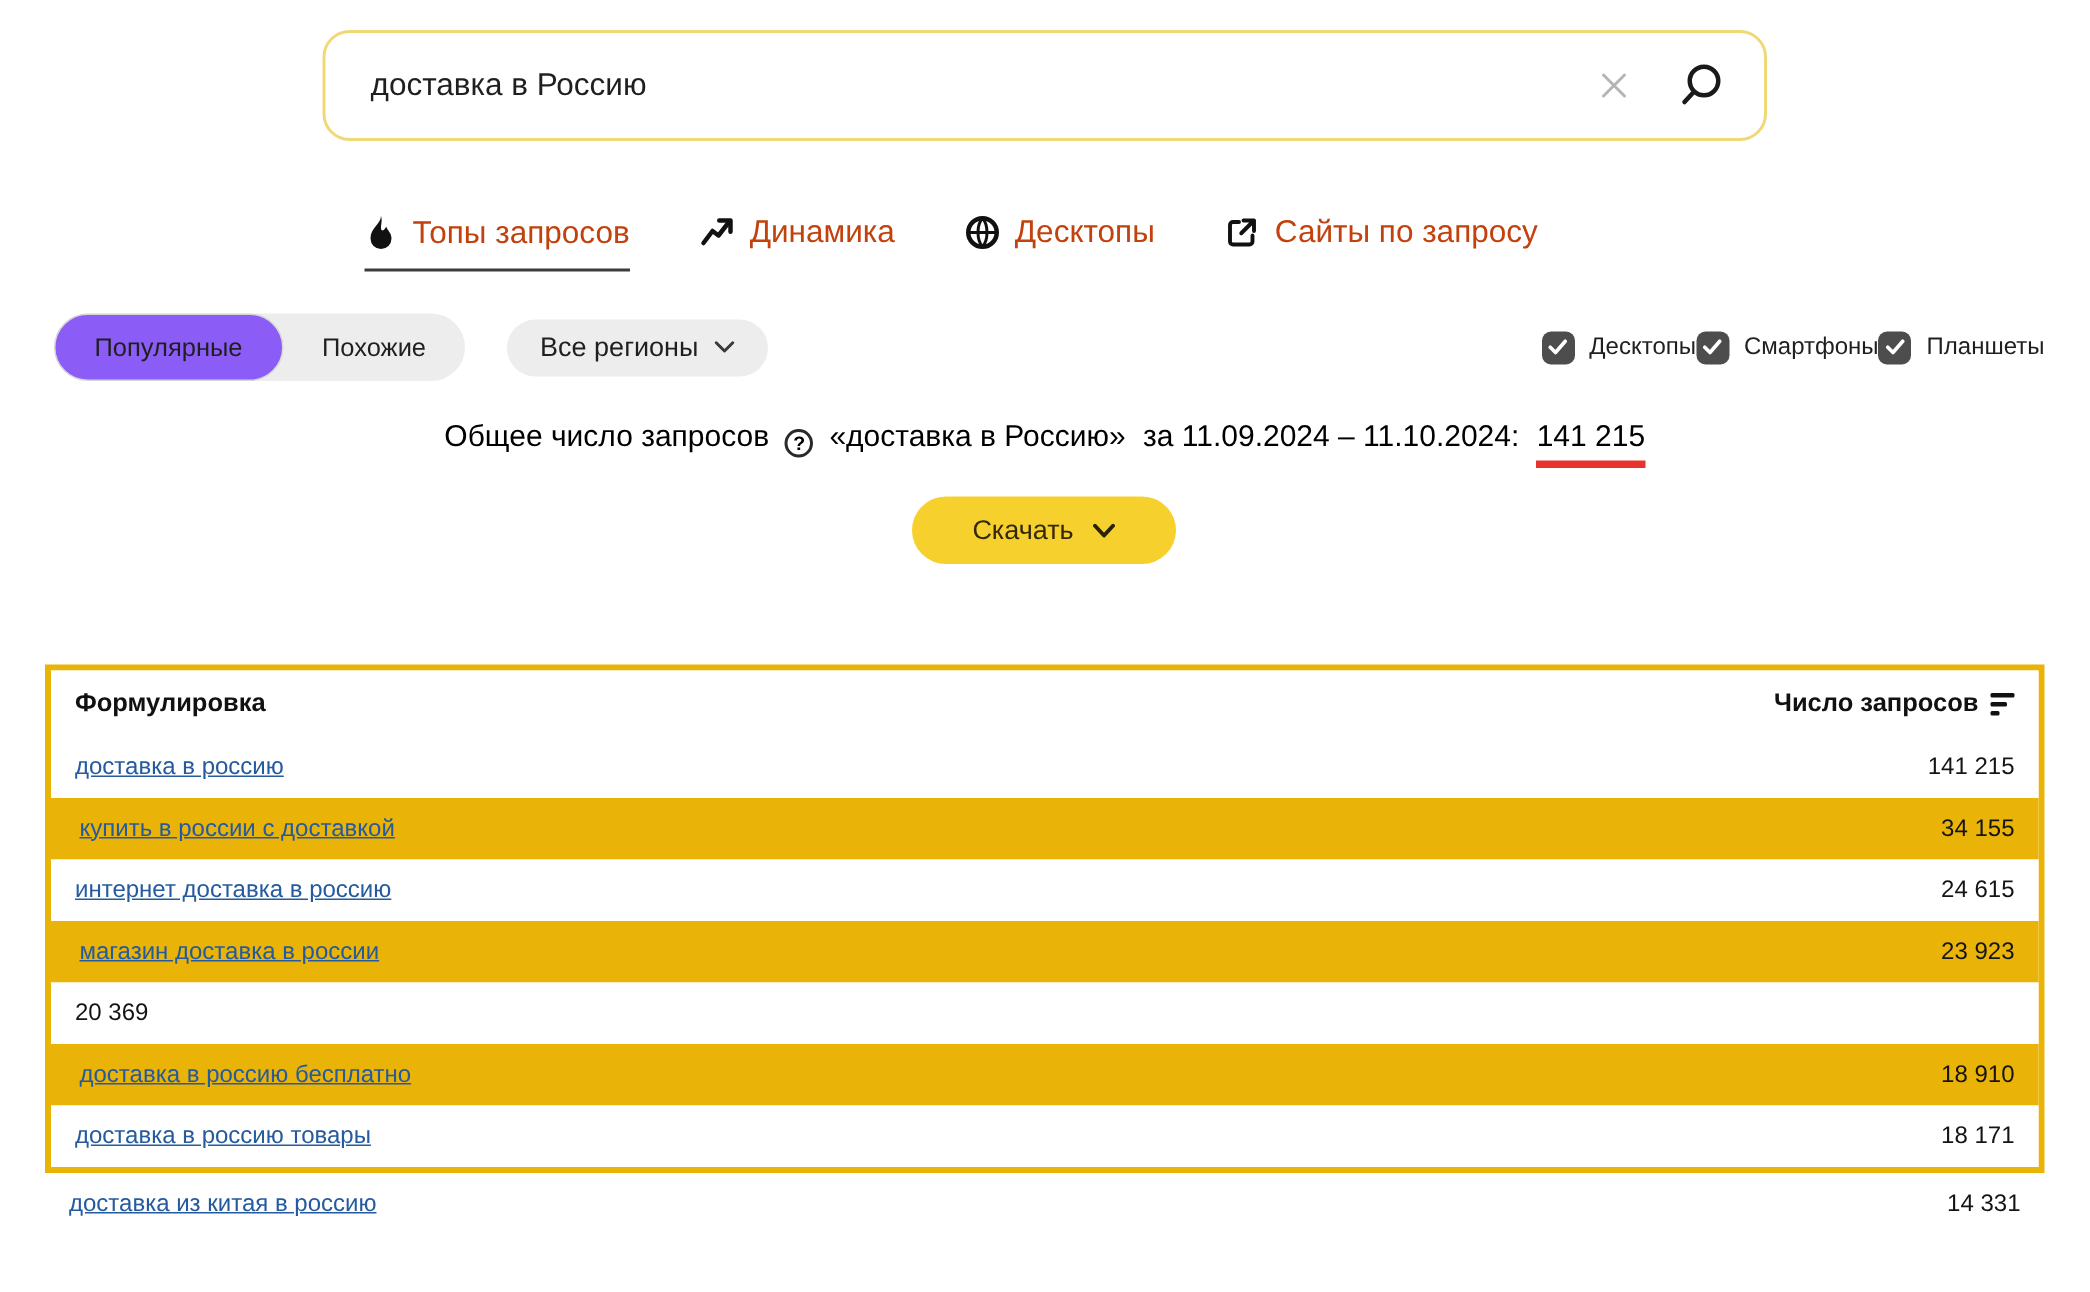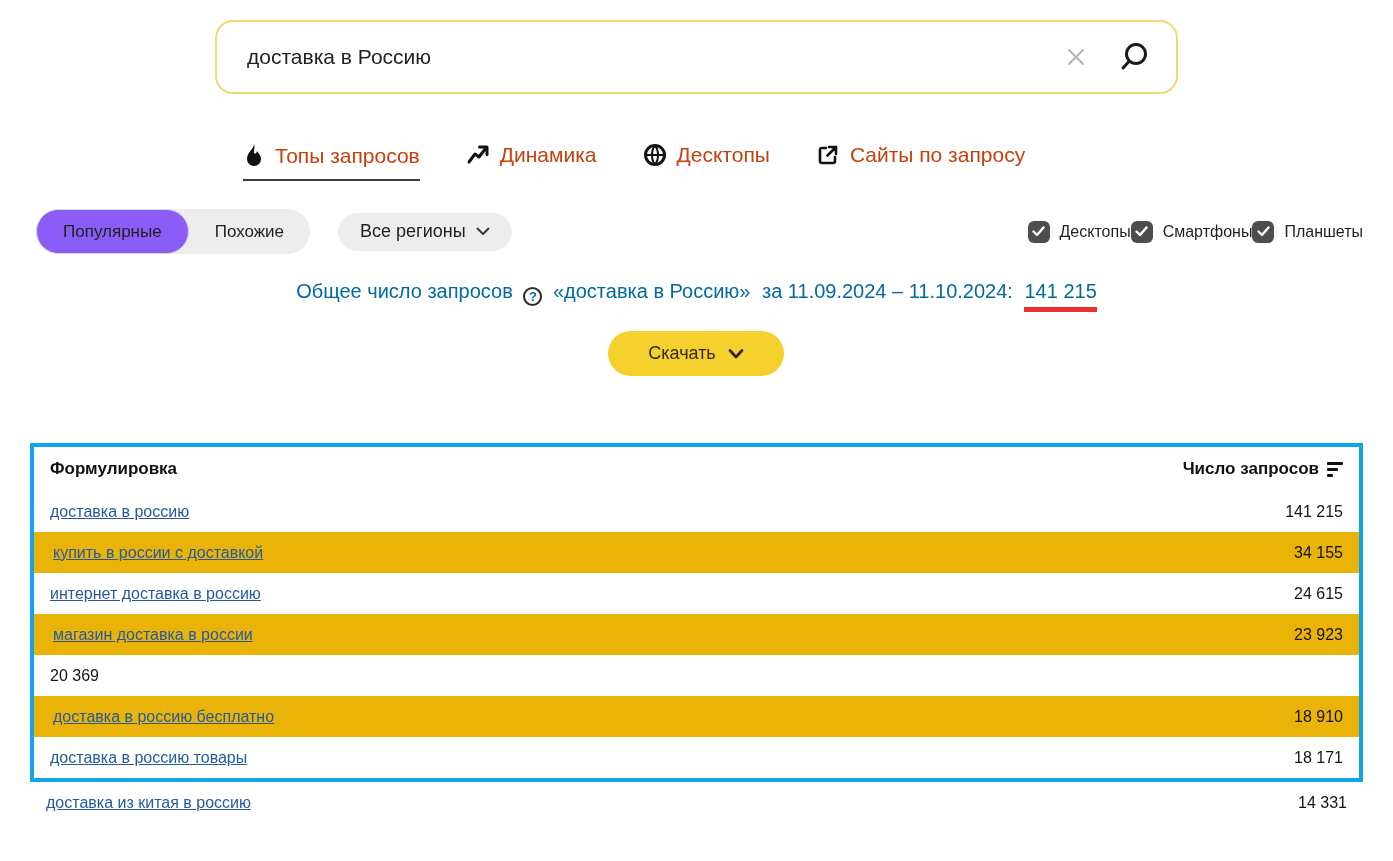--- a/index.html
+++ b/index.html
@@ -74,21 +74,21 @@
   .device-item { display: flex; align-items: center; gap: 10px; cursor: pointer; }
   .checkbox {
     width: 22px; height: 22px; border-radius: 6px; background: #4d4d4d;
     display: flex; align-items: center; justify-content: center;
   }
   .device-label { font-size: 16px; color: #1f1f1f; }
 
   
   .summary {
     position: absolute; left: 0; top: 280px; width: 100%;
-    text-align: center; font-size: 20px; color: #0369a1;
+    text-align: center; font-size: 20px; color: #000000;
     white-space: nowrap;
   }
   .summary .seg { margin: 0 3px; }
   .help-icon {
     display: inline-flex; width: 19px; height: 19px; border: 2px solid #2a2a2a;
     border-radius: 50%; align-items: center; justify-content: center;
     font-size: 13px; font-weight: bold; vertical-align: -3px; margin: 0 2px;
   }
   .total-underlined {
     border-bottom: 5px solid #e8322c; padding-bottom: 5px;
@@ -98,21 +98,21 @@
   .download-btn {
     position: absolute; left: 608px; top: 331px;
     width: 176px; height: 45px; border-radius: 23px;
     background: #f6d12e; border: none; cursor: pointer;
     display: flex; align-items: center; justify-content: center; gap: 12px;
     font-family: inherit; font-size: 18px; color: #33290a; font-weight: 400;
   }
 
   
   .table-area { position: absolute; left: 30px; top: 443px; width: 1333px; }
-  .red-box { border: 4px solid #0ea5e9; }
+  .red-box { border: 4px solid #eab308; }
   .thead {
     display: flex; align-items: center; justify-content: space-between;
     height: 44px; padding: 0 16px; background: #fff;
     font-size: 17px; font-weight: bold; color: #111;
   }
   .thead-right { display: flex; align-items: center; gap: 8px; cursor: pointer; }
   .sort-icon { display: inline-flex; flex-direction: column; gap: 3px; }
   .sort-icon i { display: block; height: 3px; background: #111; border-radius: 1px; }
   .sort-icon i:nth-child(1) { width: 16px; }
   .sort-icon i:nth-child(2) { width: 11px; }

